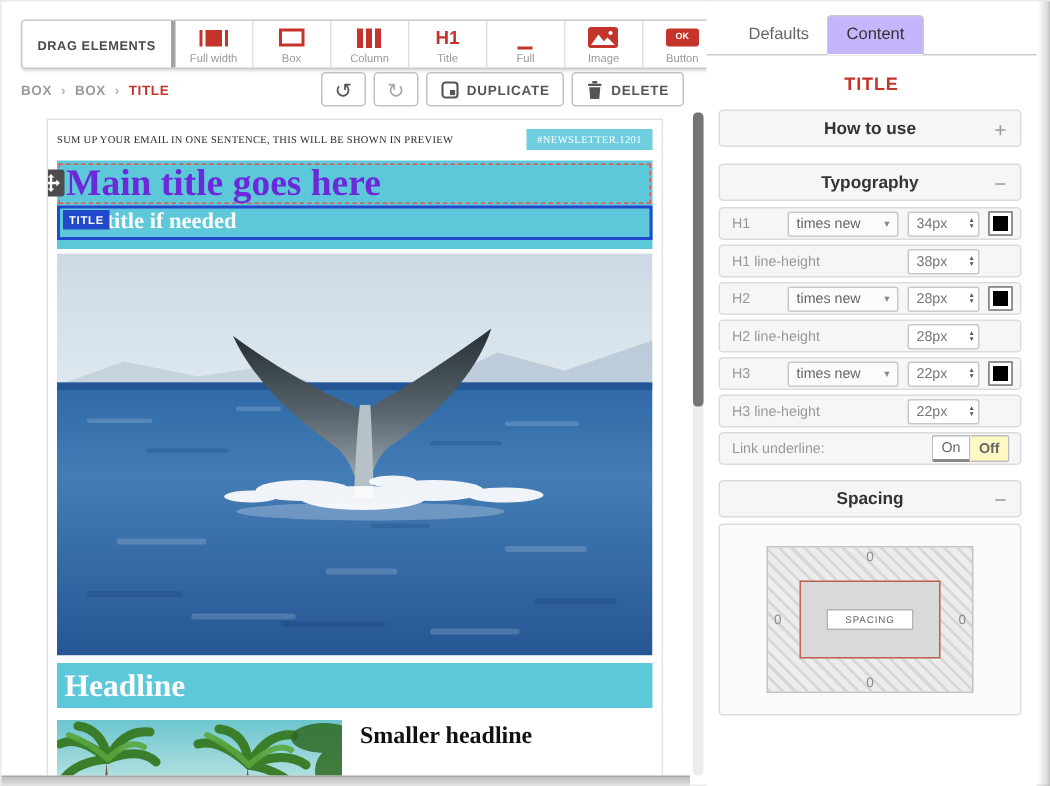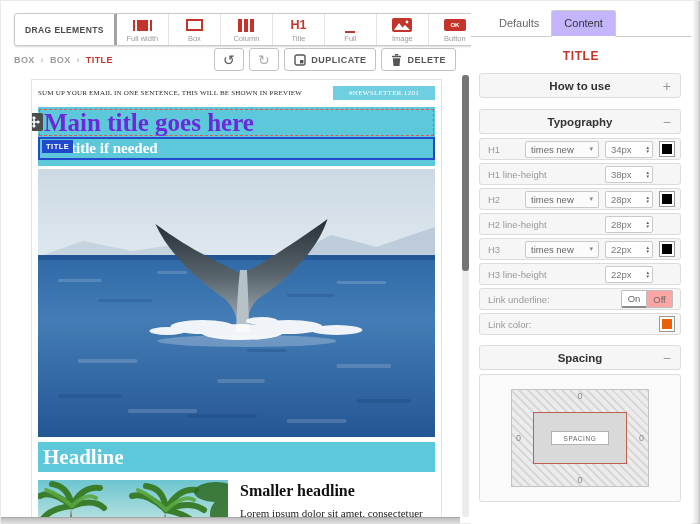--- a/index.html
+++ b/index.html
@@ -45,21 +45,21 @@
   .abtn.square { width:30px; padding:0; font-size:14px; font-weight:normal; }
   .abtn .glyph { font-size:14px; line-height:1; }
   .abtn .bicon { margin-right:5px; display:flex; }
 
   
   .canvas { position:absolute; left:30px; top:78px; width:411px; height:438px; background:#fff;
             border:1px solid #e3e3e3; border-bottom:none; padding:6px 6px 0 6px; overflow:hidden; }
   .preview-row { display:flex; align-items:flex-start; }
   .preview-text { font-family:"Liberation Serif", serif; font-size:7px; color:#2a2a2a; letter-spacing:.2px; padding-top:3px; }
   .nl-badge { margin-left:auto; background:#6fcfe0; color:#fff; font-family:"Liberation Serif", serif;
-              font-size:7px; padding:3px 16px; letter-spacing:.3px; }
+              font-size:7px; padding:3px 7px; letter-spacing:.3px; }
   .cyan-block { position:relative; margin-top:7px; background:#5ec8db; padding:1px 0 6px 0; }
   .main-title-row { border:1px dashed #e2574b; margin:1px 1px 0 1px; padding:0 4px; }
   .main-title { font-family:"Liberation Serif", serif; font-weight:bold; color:#6d28d9; font-size:25px; line-height:25px; }
   .subtitle-row { position:relative; border:2px solid #2149cc; margin-top:1px; padding:1px 6px 2px 6px; }
   .subtitle { font-family:"Liberation Serif", serif; font-weight:bold; color:#fff; font-size:15px; line-height:16px; }
   .sel-badge { position:absolute; left:2px; top:1px; background:#2149cc; color:#fff; font-size:7.5px;
                font-weight:bold; letter-spacing:.5px; padding:2px 4px; }
   .move-handle { position:absolute; left:-13px; top:6px; width:18px; height:18px; background:#4c4c4c;
                  border-radius:2px; display:flex; align-items:center; justify-content:center; cursor:move; }
   .hero-img { margin-top:3px; width:100%; height:268px; display:block; }
@@ -105,21 +105,21 @@
   .spin { margin-left:auto; display:flex; flex-direction:column; align-items:center; color:#555;
           font-size:5px; line-height:4px; cursor:pointer; }
   .swatch { width:16px; height:16px; border:1px solid #9a9a9a; background:#000;
             box-shadow:inset 0 0 0 2px #fff; margin-left:6px; cursor:pointer; }
   .swatch.orange { background:#e8620d; }
   .spacer-sw { width:16px; margin-left:6px; visibility:hidden; }
   .toggle-group { display:flex; margin-right:2px; }
   .tg { width:26px; height:18px; display:flex; align-items:center; justify-content:center; font-size:9.5px;
         color:#666; border:1px solid #bdbdbd; cursor:pointer; }
   .tg.on  { background:#fff; border-radius:2px 0 0 2px; border-bottom:2px solid #8a8a8a; }
-  .tg.off { background:#fca5a5; border-radius:0 2px 2px 0; border-left:none; }
+  .tg.off { background:#fef9c3; border-radius:0 2px 2px 0; border-left:none;font-weight:bold; }
 
   .spacing-body { background:#fafafa; border:1px solid #dcdcdc; border-radius:3px; height:128px;
                   display:flex; align-items:center; justify-content:center; }
   .margin-box { width:138px; height:98px; border:1px solid #c3c3c3; position:relative;
                 background:repeating-linear-gradient(45deg,#d8d8d8 0 2px,#ececec 2px 6px);
                 display:flex; align-items:center; justify-content:center; }
   .mzero { position:absolute; font-size:9px; color:#8a8a8a; }
   .mz-top { top:1px; left:50%; transform:translateX(-50%); }
   .mz-bottom { bottom:1px; left:50%; transform:translateX(-50%); }
   .mz-left { left:4px; top:50%; transform:translateY(-50%); }
@@ -338,21 +338,20 @@
           <ellipse cx="178" cy="12" rx="22" ry="10"></ellipse>
             <ellipse cx="186" cy="34" rx="14" ry="16"></ellipse>
           <ellipse cx="8" cy="54" rx="20" ry="10"></ellipse>
             <ellipse cx="70" cy="56" rx="26" ry="9"></ellipse>
         </g>
         <path d="M33 28 L36 60 L30 60 Z" fill="#7b5b3e"></path>
         <path d="M127 32 L131 60 L124 60 Z" fill="#7b5b3e"></path>
       </svg>
       <div class="bottom-col">
         <div class="smaller-headline">Smaller headline</div>
-        <div class="body-text">Lorem ipsum dolor sit amet, consectetuer</div>
       </div>
     </div>
   </div>
 
   <div class="v-scroll">
     <div class="v-thumb"></div>
   </div>
   <div class="bottom-bar"></div>
 
   <div class="panel">
@@ -460,24 +459,20 @@
       </div>
 
       <div class="trow">
         <span class="lbl">Link underline:</span>
         <div class="toggle-group">
           <span class="tg on">On</span>
           <span class="tg off">Off</span>
         </div>
       </div>
 
-      <div class="trow">
-        <span class="lbl">Link color:</span>
-        <div class="swatch orange"></div>
-      </div>
 
       <div class="section-gap"></div>
 
       <div class="acc">
         <span>Spacing</span>
         <span class="tog">−</span>
       </div>
       <div class="spacing-body">
         <div class="margin-box">
           <span class="mzero mz-top">0</span>

